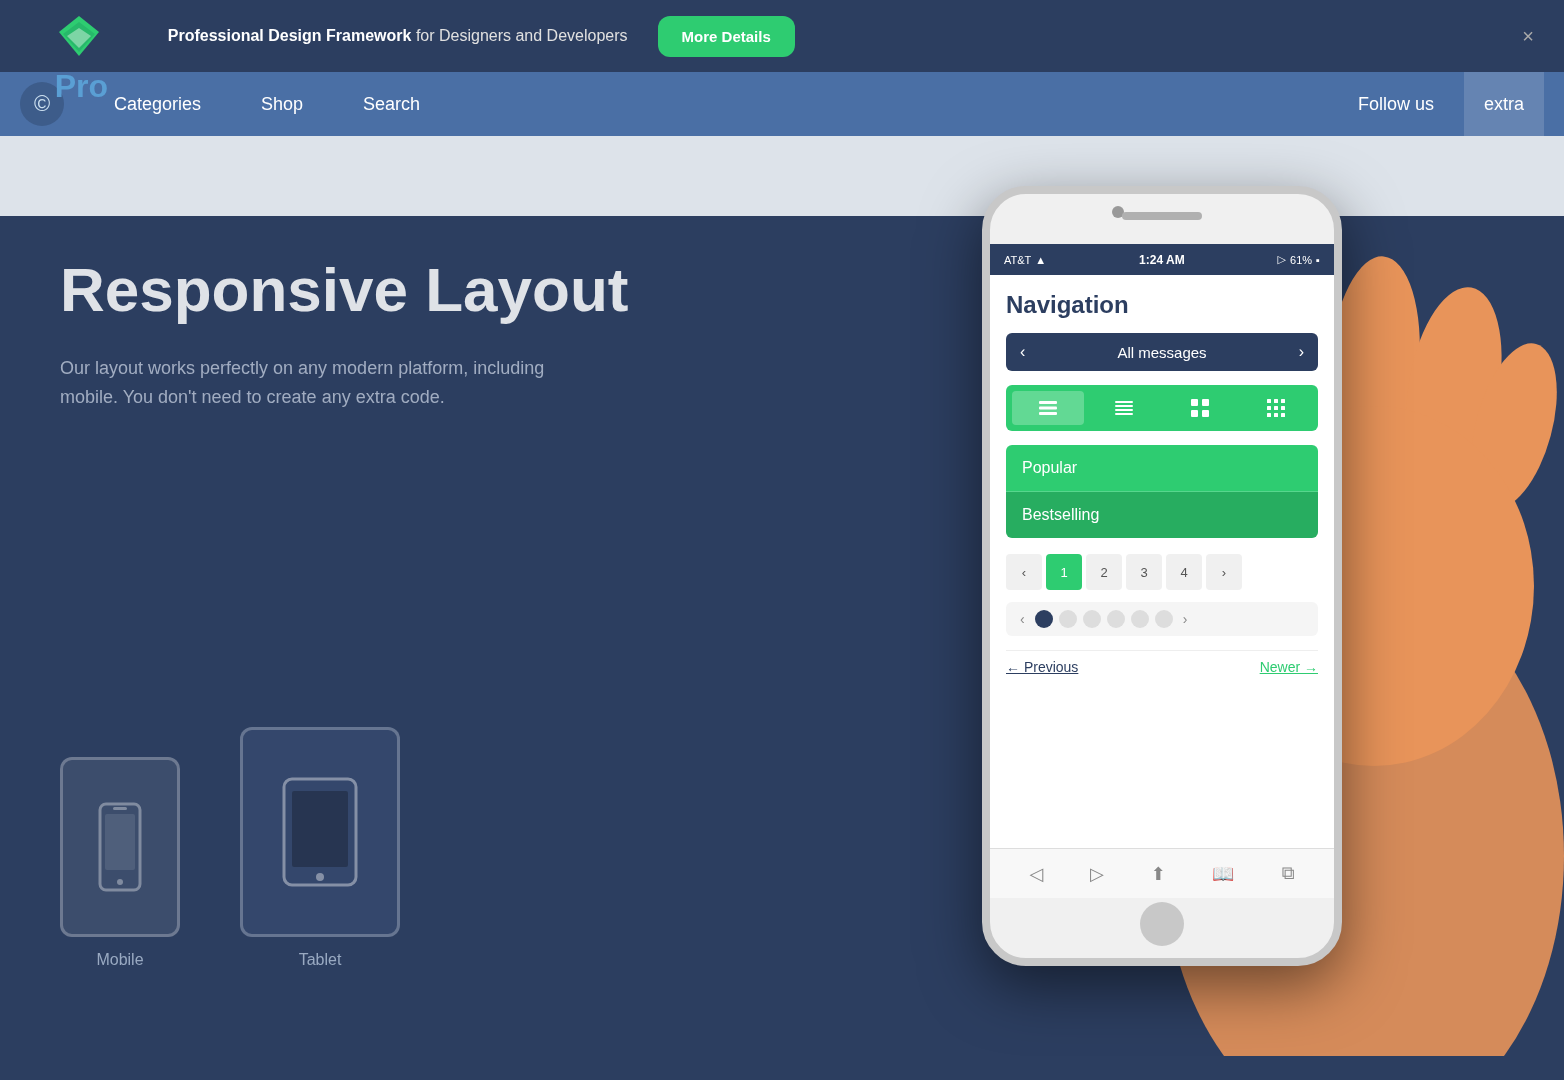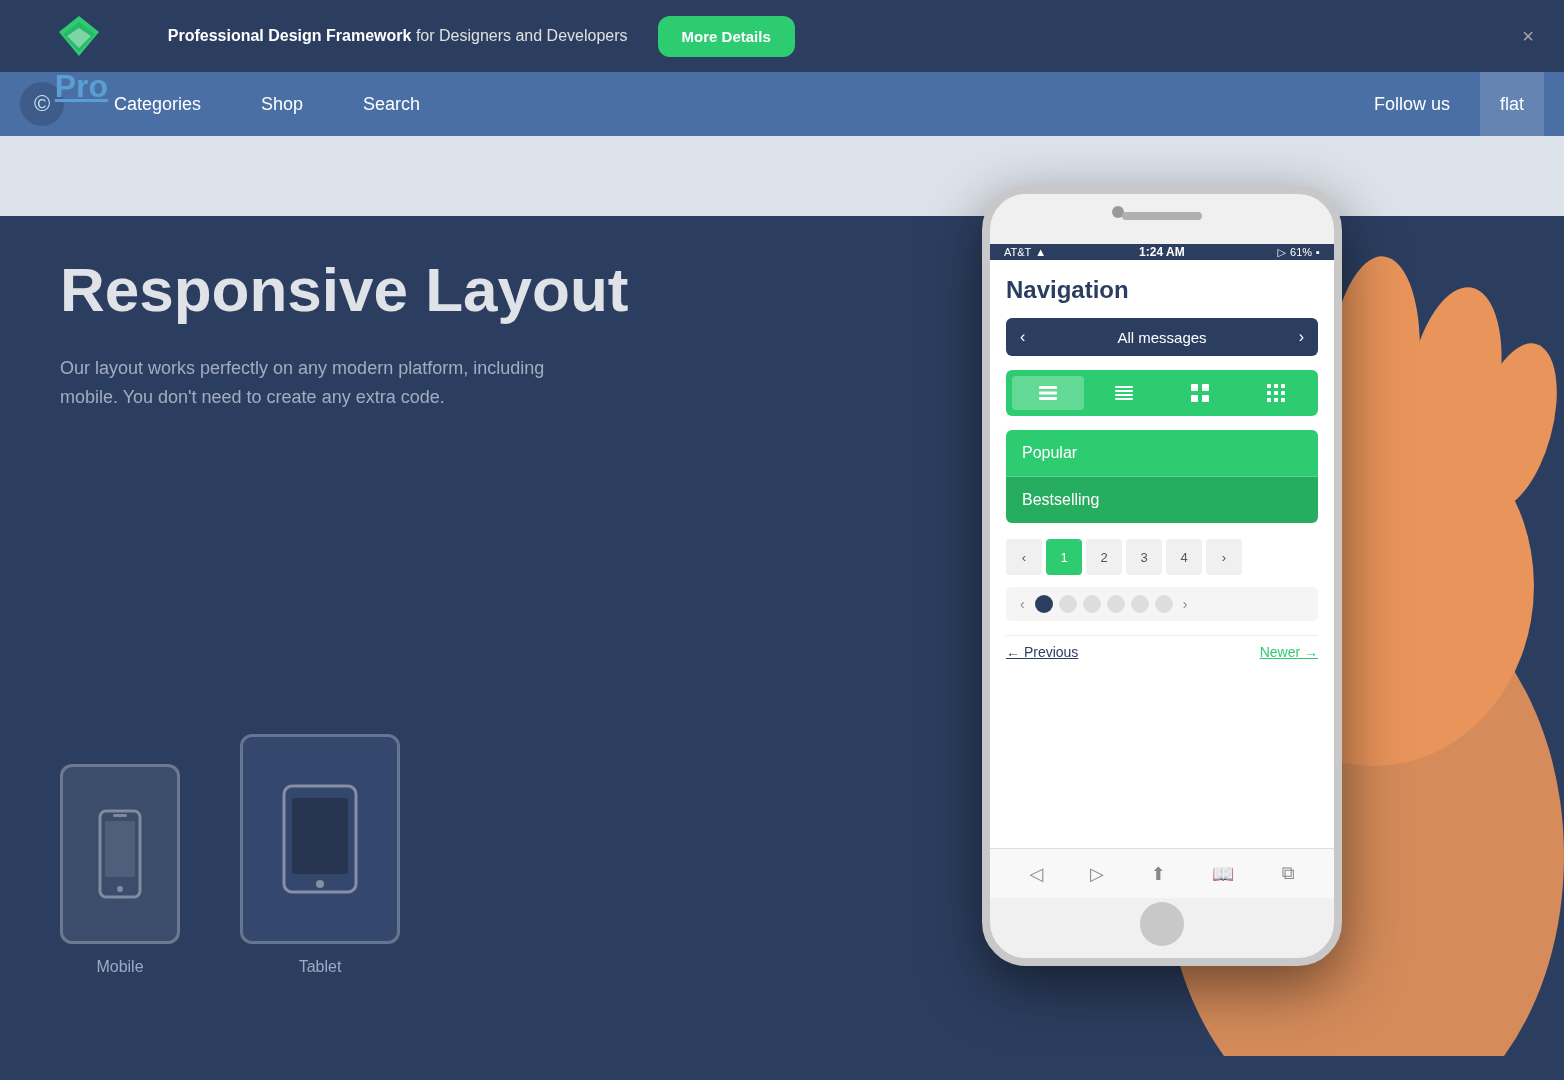--- a/index.html
+++ b/index.html
@@ -14,21 +14,21 @@
       height: 72px;
       position: relative;
     }
     .logo-area {
       display: flex;
       align-items: center;
       gap: 10px;
       flex-direction: column;
     }
     .logo-text-flat { color: #2ecc71; font-size: 32px; font-weight: 700; }
-    .logo-text-pro { color: #5a9fd4; font-size: 32px; font-weight: 700; margin-left: 5px; text-decoration: underline; }
+    .logo-text-pro { color: #5a9fd4; font-size: 32px; font-weight: 700; margin-left: 5px; }
     .banner-tagline {
       margin-left: 40px;
       color: #e0e0e0;
       font-size: 16px;
     }
     .banner-tagline strong { color: white; font-weight: 700; }
     .banner-btn {
       margin-left: 30px;
       background: #2ecc71;
       color: white;
@@ -122,21 +122,21 @@
       font-size: 18px;
       color: rgba(200,210,225,0.75);
       max-width: 520px;
       line-height: 1.6;
       margin-bottom: 60px;
     }
 
     
     .device-icons {
       position: absolute;
-      bottom: 80px;
+      bottom: 87px;
       left: 60px;
       display: flex;
       gap: 60px;
       align-items: flex-end;
     }
     .device-item {
       display: flex;
       flex-direction: column;
       align-items: center;
       gap: 14px;
@@ -190,21 +190,21 @@
     .phone-screen {
       position: absolute;
       top: 50px; left: 0; right: 0; bottom: 60px;
       background: white;
       overflow: hidden;
     }
 
     
     .phone-status-bar {
       background: #2c3e60;
-      height: 16px;
+      height: 31px;
       display: flex;
       align-items: center;
       justify-content: space-between;
       padding: 0 14px;
       font-size: 11px;
       color: white;
     }
     .status-left { display: flex; gap: 4px; align-items: center; font-size: 11px; }
     .status-center { font-size: 12px; font-weight: 600; }
     .status-right { font-size: 11px; display: flex; align-items: center; gap: 4px; }
@@ -383,21 +383,21 @@
     <span>Categories</span>
   </div>
   <div class="nav-item">
     <span>Shop</span>
   </div>
   <div class="nav-item">
     <span>Search</span>
   </div>
   <div class="nav-right">
     <div class="nav-follow">Follow us</div>
-    <div class="nav-flat">flat</div>
+    <div class="nav-flat">extra</div>
   </div>
 </nav>
 
 <div class="hero">
   <div class="hero-top-strip"></div>
 
   <div class="hero-content">
     <h1 class="hero-title">Responsive Layout</h1>
     <p class="hero-desc">Our layout works perfectly on any modern platform, including mobile. You don't need to create any extra code.</p>
   </div>

